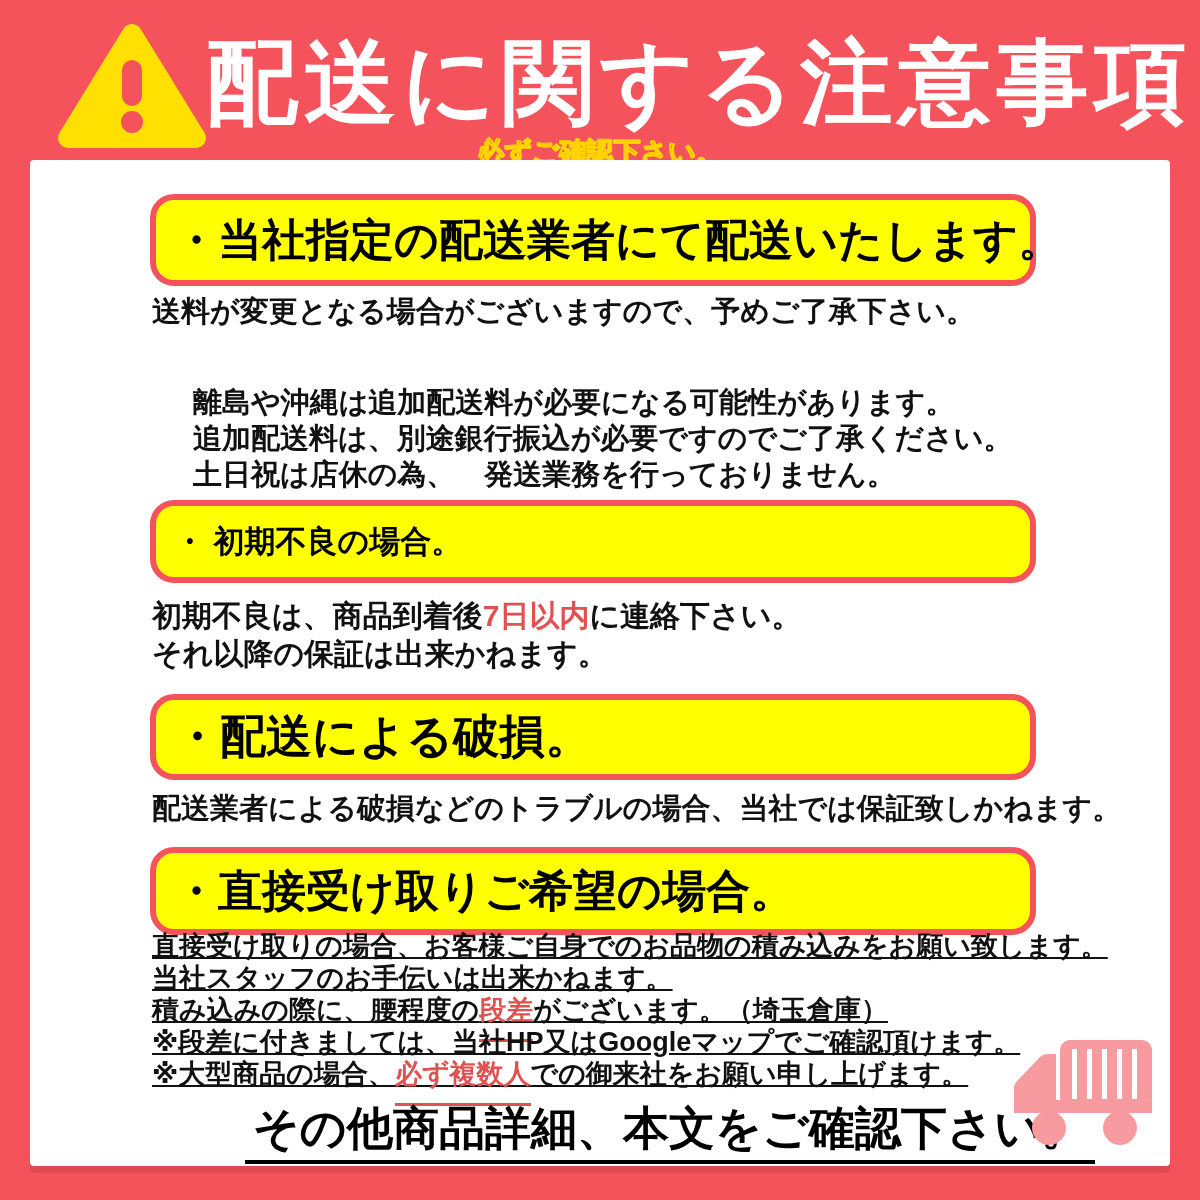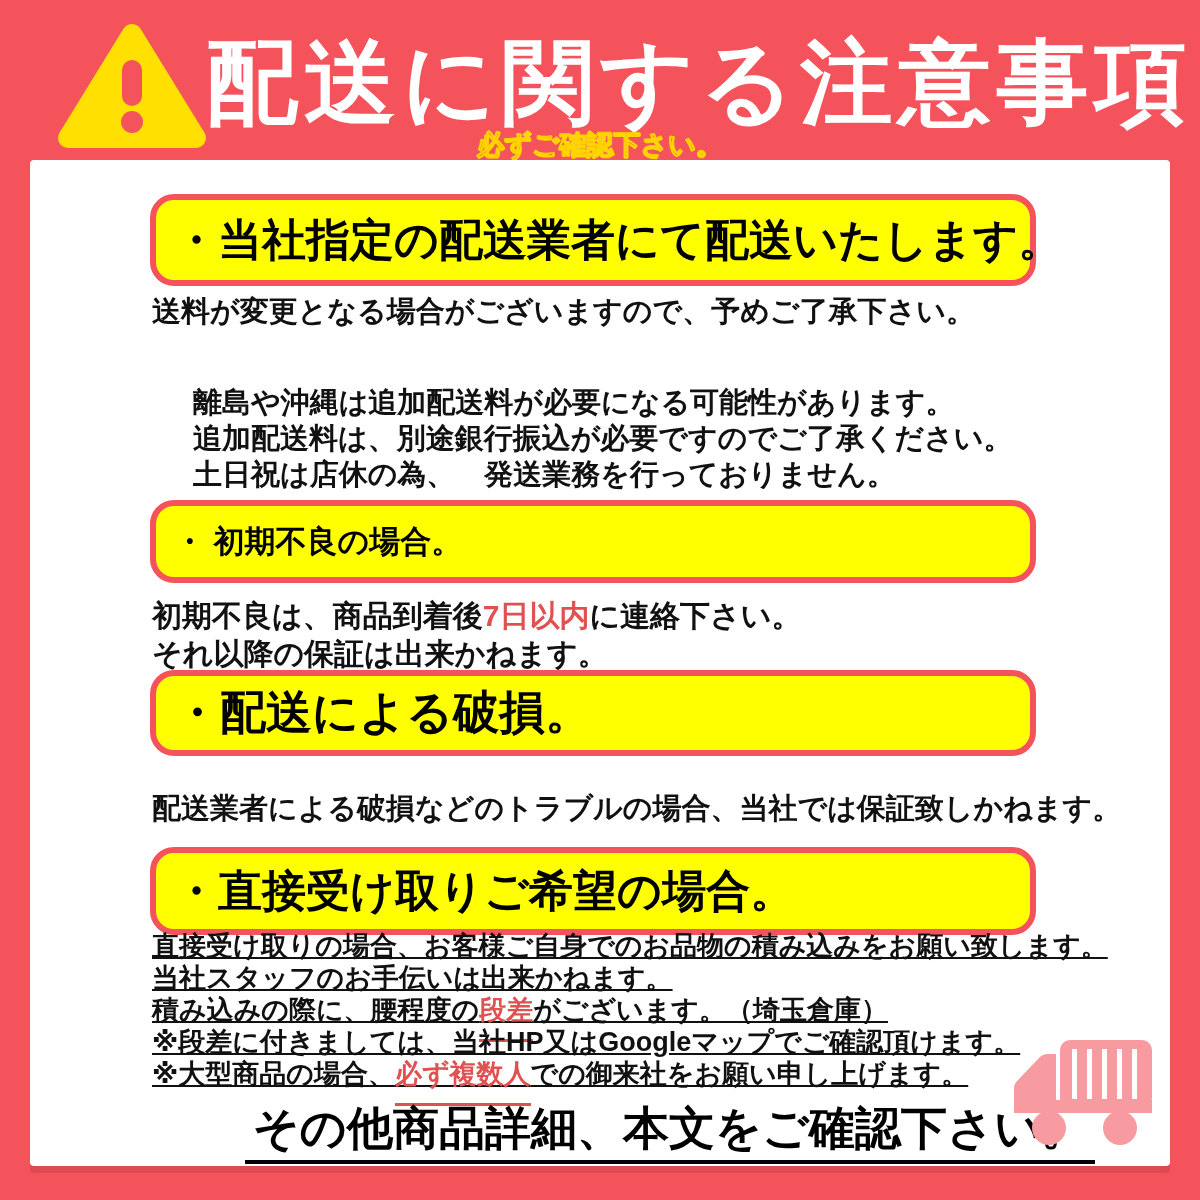--- a/index.html
+++ b/index.html
@@ -10,41 +10,41 @@
     position:relative;overflow:hidden;
   }
   
   .warning-triangle{position:absolute;left:56px;top:22px;}
   .main-title{
     position:absolute;left:206px;top:32px;width:970px;
     font-size:92px;font-weight:bold;color:#ffffff;
     letter-spacing:6px;white-space:nowrap;line-height:1.1;
   }
   .subtitle{
-    position:absolute;left:0;top:127px;width:1200px;text-align:center;
+    position:absolute;left:0;top:134px;width:1200px;text-align:center;
     font-size:27px;font-weight:bold;color:#a81111;
     -webkit-text-stroke:1px #ffd400;
     text-shadow:1px 0 #ffd400,-1px 0 #ffd400,0 1px #ffd400,0 -1px #ffd400;
   }
   
   .panel{
     position:absolute;left:30px;top:160px;width:1140px;height:1006px;
     background:#ffffff;border-radius:4px;
     box-shadow:0 7px 0 #de4a52;
   }
   
   .hbox{
     position:absolute;left:120px;width:886px;
     background:#ffff00;border:6px solid #f4535c;border-radius:24px;
     box-sizing:border-box;color:#000;font-weight:bold;
     display:flex;align-items:center;padding-left:18px;white-space:nowrap;
   }
   .hbox1{top:34px;height:92px;font-size:44px;}
   .hbox2{top:340px;height:83px;font-size:31px;}
-  .hbox3{top:510px;height:86px;font-size:46px;}
+  .hbox3{top:534px;height:86px;font-size:46px;}
   .hbox4{top:687px;height:88px;font-size:44px;}
   
   .btxt{
     position:absolute;left:122px;color:#111;font-weight:bold;
     font-size:29px;line-height:36px;white-space:nowrap;
   }
   .p1{top:133px;}
   .p2{top:224px;margin-left:41px;}
   .sec2{top:437px;font-size:30px;line-height:38px;}
   .sec3{top:630px;}

